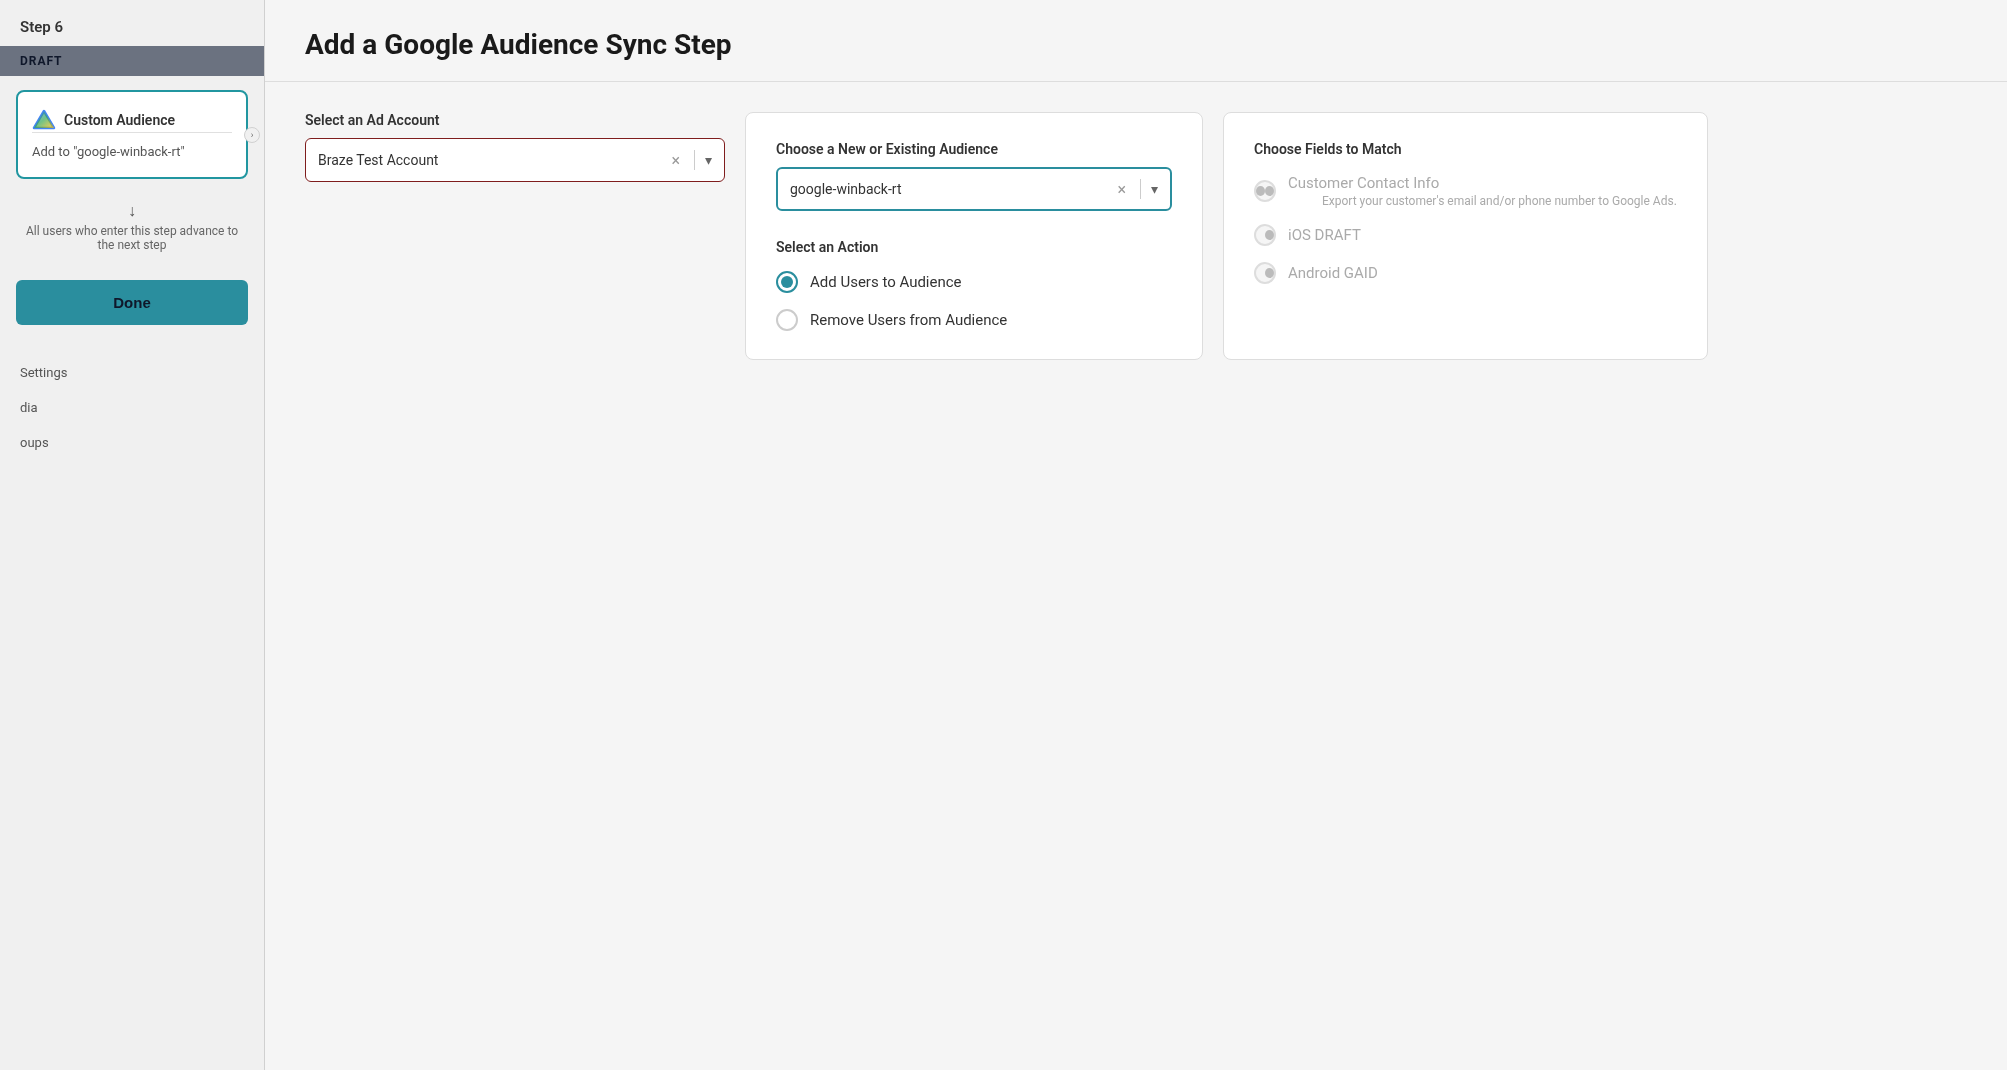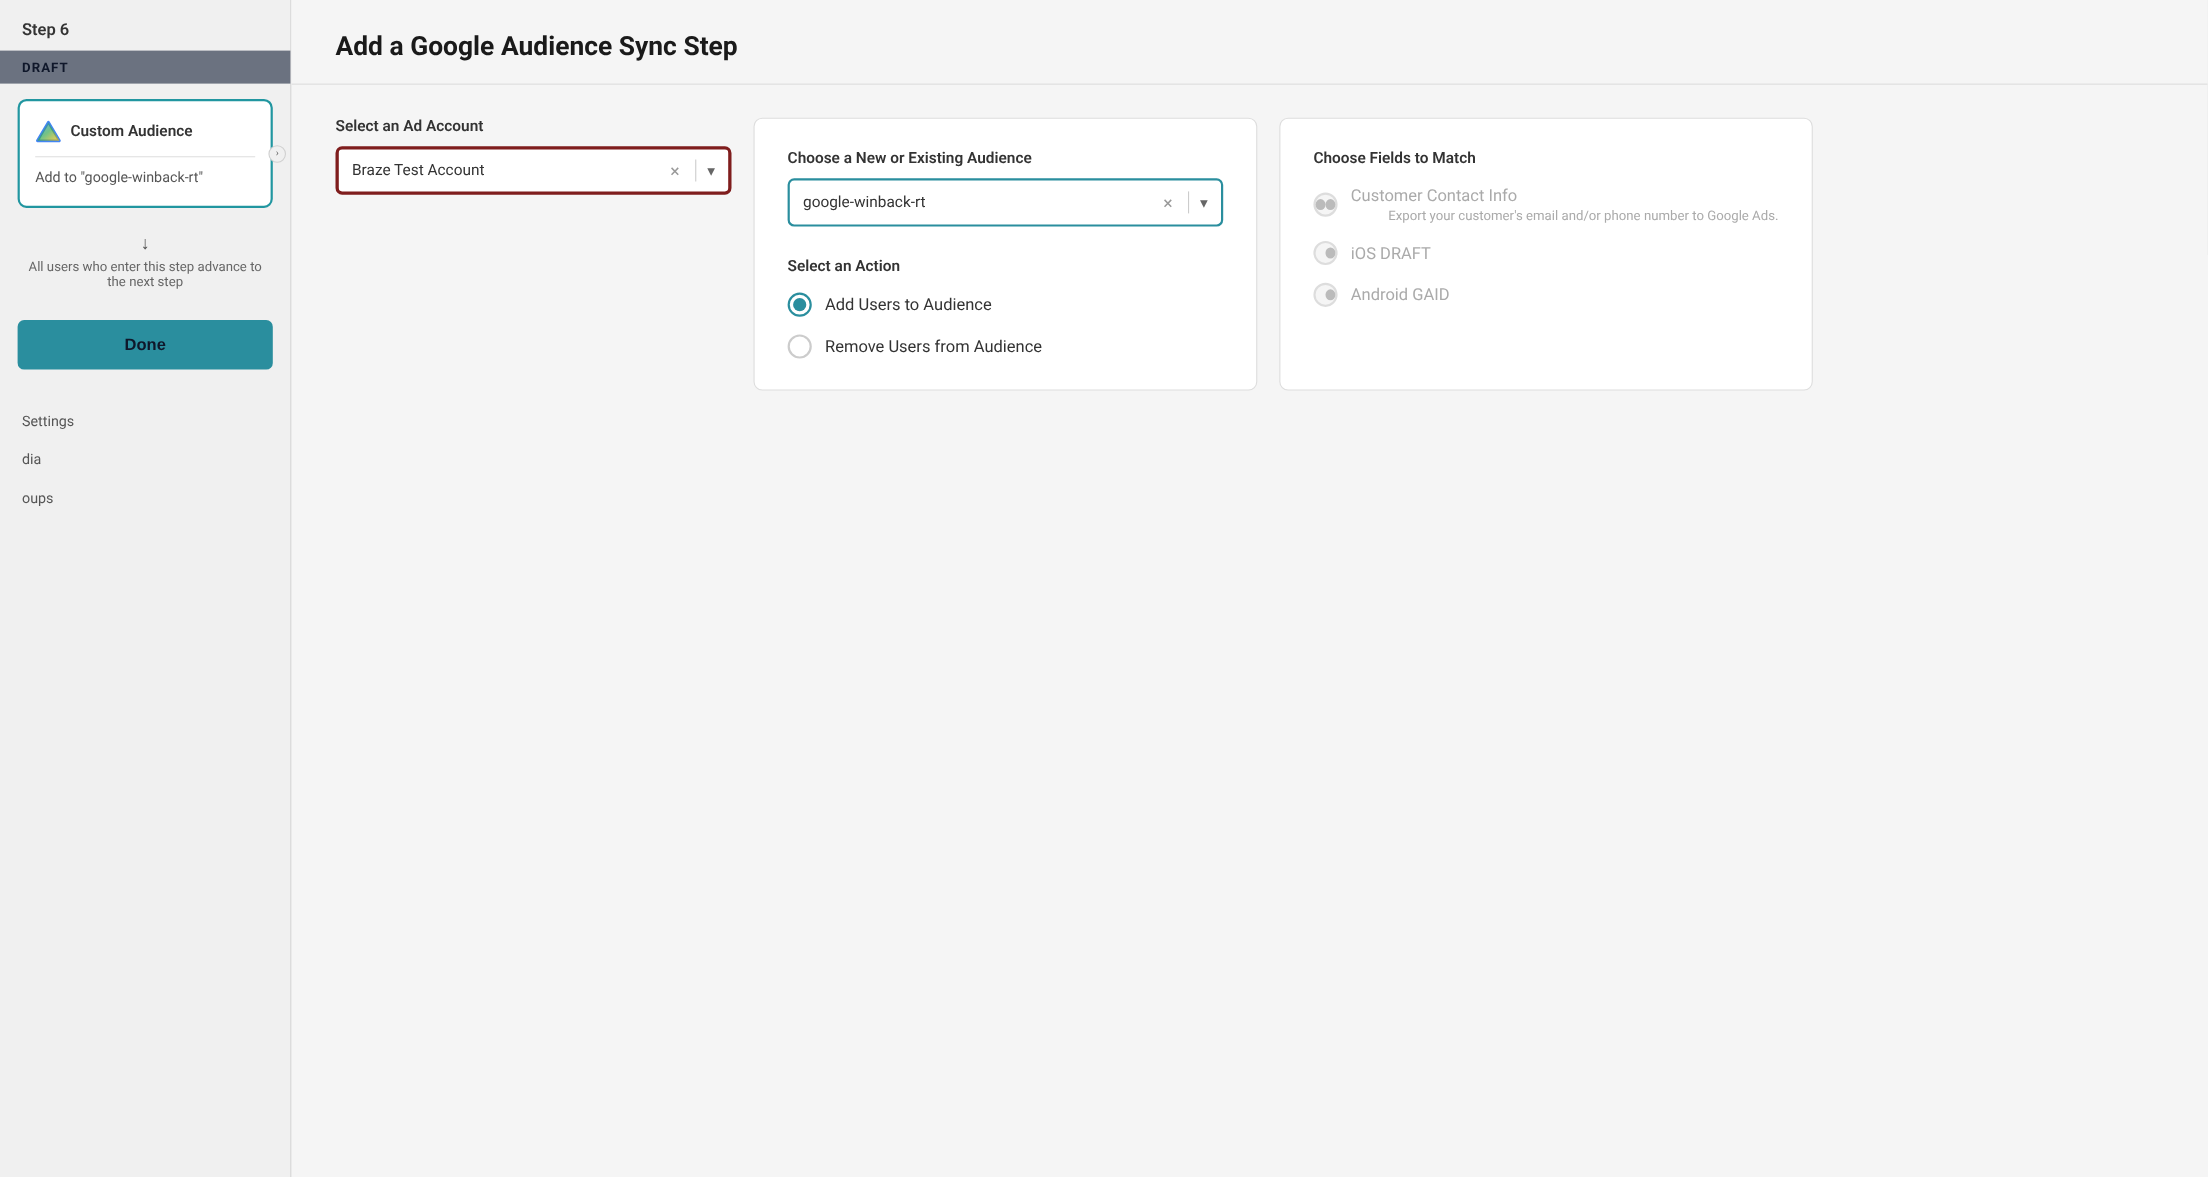--- a/index.html
+++ b/index.html
@@ -45,21 +45,20 @@
       border-radius: 8px;
       padding: 16px 14px;
       position: relative;
     }
 
     .step-card-header {
       display: flex;
       align-items: center;
       gap: 8px;
       margin-bottom: 10px;
-      padding-bottom: 10px;
       border-bottom: 1px solid #e0e0e0;
     }
 
     .google-ads-icon {
       width: 24px;
       height: 24px;
     }
 
     .step-card-title {
       font-size: 14px;
@@ -138,21 +137,21 @@
       flex-direction: column;
     }
 
     .page-header {
       background: #f5f5f5;
       padding: 28px 40px 20px 40px;
       border-bottom: 1px solid #ddd;
     }
 
     .page-title {
-      font-size: 24px;
+      font-size: 28px;
       font-weight: 700;
       color: #1a1a1a;
     }
 
     .content-area {
       padding: 30px 40px;
       display: flex;
       gap: 20px;
     }
 
@@ -160,26 +159,26 @@
     .section-label {
       font-size: 14px;
       font-weight: 600;
       color: #333;
       margin-bottom: 10px;
     }
 
     .select-control {
       display: flex;
       align-items: center;
-      border: 3px solid #7f1d1d;
+      border: 1px solid #7f1d1d;
       border-radius: 6px;
       background: #fff;
       padding: 0 12px;
       height: 44px;
-      width: 360px;
+      width: 420px;
       gap: 4px;
     }
 
     .select-control.highlighted {
       border: 2px solid #2a8e9e;
       width: 396px;
     }
 
     .select-value {
       flex: 1;

